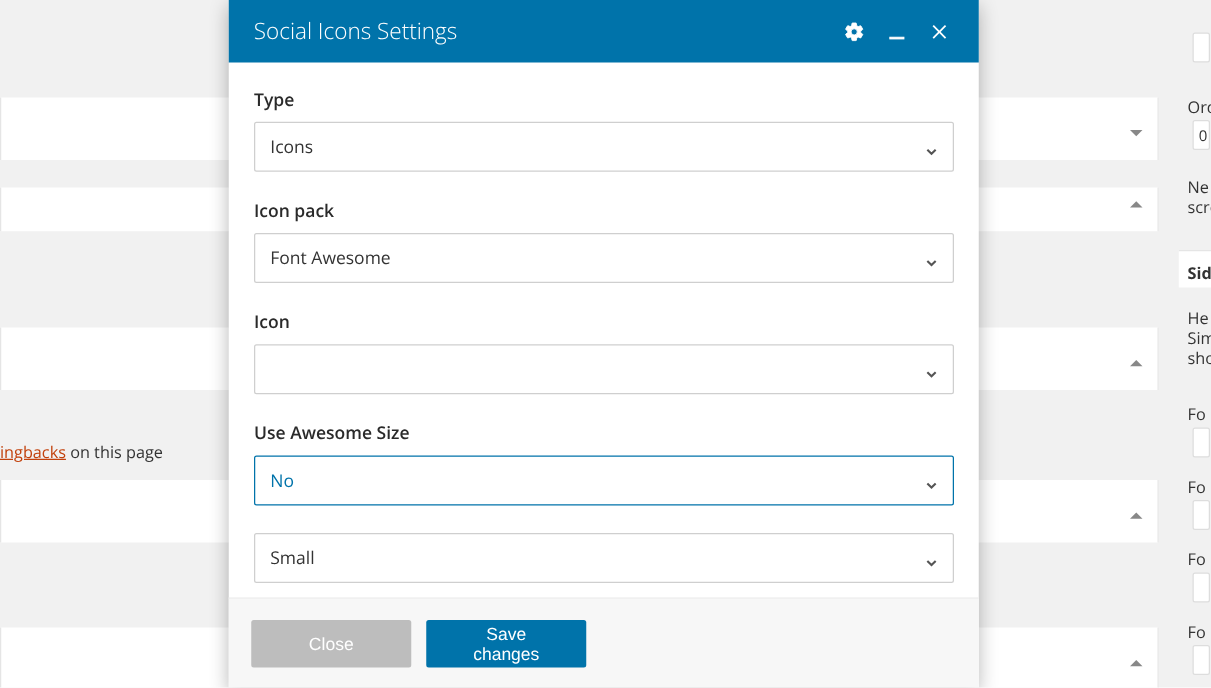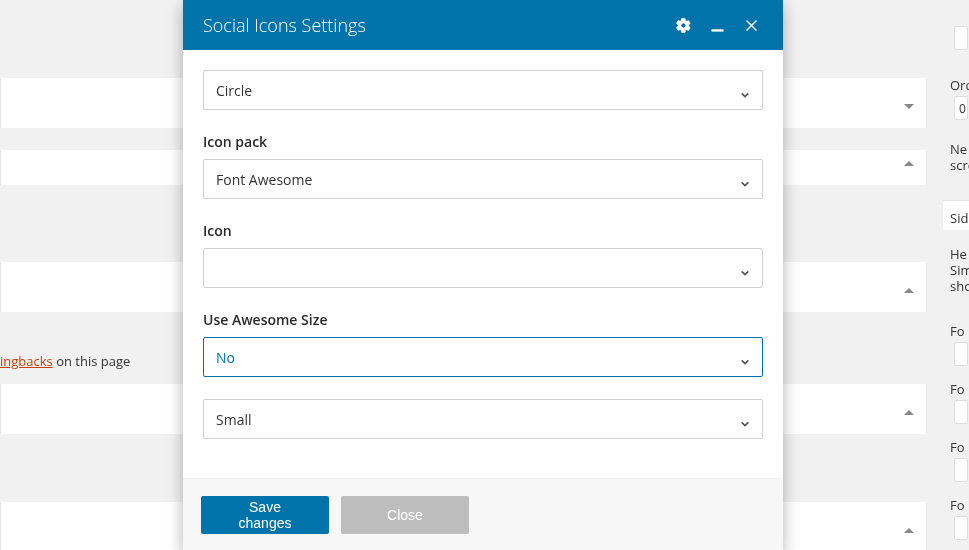--- a/index.html
+++ b/index.html
@@ -179,21 +179,21 @@
 <span class="sidepanel-label" style="left:992px; top:6px;">Ter</span>
 <div class="side-input" style="left:954px; top:26px;"></div>
 <span class="sidepanel-label" style="left:950px; top:76px;">Ord</span>
 <div class="side-input" style="left:954px; top:96px; display:flex; align-items:center; padding-left:4px; font-size:12px;">
     <span>0</span>
   </div>
 <span class="sidepanel-label" style="left:950px; top:140px;">Ne</span>
 <span class="sidepanel-label" style="left:950px; top:156px;">scre</span>
 
 <div style="position:absolute; left:943px; top:200px; width:30px; height:30px; border-top:1px solid #e5e5e5; background:#fff;">
-  <span class="sidepanel-label" style="left:7px; top:8px; position:absolute; font-weight:400;text-align:center;">Sid</span>
+  <span class="sidepanel-label" style="left:7px; top:8px; position:absolute; font-weight:700;text-align:center;">Sid</span>
 </div>
 <span class="sidepanel-label" style="left:950px; top:245px;text-align:right;">He</span>
 <span class="sidepanel-label" style="left:950px; top:261px;">Sim</span>
 <span class="sidepanel-label" style="left:950px; top:277px;">sho</span>
 
 <span class="sidepanel-label" style="left:950px; top:322px;">Fo</span>
 <div class="side-input" style="left:954px; top:342px;"></div>
 <span class="sidepanel-label" style="left:950px; top:380px;">Fo</span>
 <div class="side-input" style="left:954px; top:400px;"></div>
 <span class="sidepanel-label" style="left:950px; top:438px;">Fo</span>
@@ -218,22 +218,23 @@
       <svg viewBox="0 0 24 24" stroke-width="2">
           <line x1="5" y1="5" x2="19" y2="19"></line>
           <line x1="19" y1="5" x2="5" y2="19"></line>
         </svg>
     </span>
   </div>
 
   <div class="modal-body">
 
     <div class="form-group">
-      <div class="form-select">
-        <span>Circle</span>
+      <label class="form-label">Type</label>
+      <div class="form-select">
+        <span>Icons</span>
         <span class="chev"><svg viewBox="0 0 12 12">
               <polyline points="2,4 6,8 10,4"></polyline>
             </svg></span>
       </div>
     </div>
 
     <div class="form-group">
       <label class="form-label">Icon pack</label>
       <div class="form-select">
         <span>Font Awesome</span>
@@ -268,16 +269,16 @@
         <span>Small</span>
         <span class="chev"><svg viewBox="0 0 12 12">
               <polyline points="2,4 6,8 10,4"></polyline>
             </svg></span>
       </div>
     </div>
 
   </div>
 
   <div class="modal-footer">
+    <button class="btn btn-close">Close</button>
     <button class="btn btn-save">Save changes</button>
-    <button class="btn btn-close">Close</button>
   </div>
 </div>
 
 </body></html>

